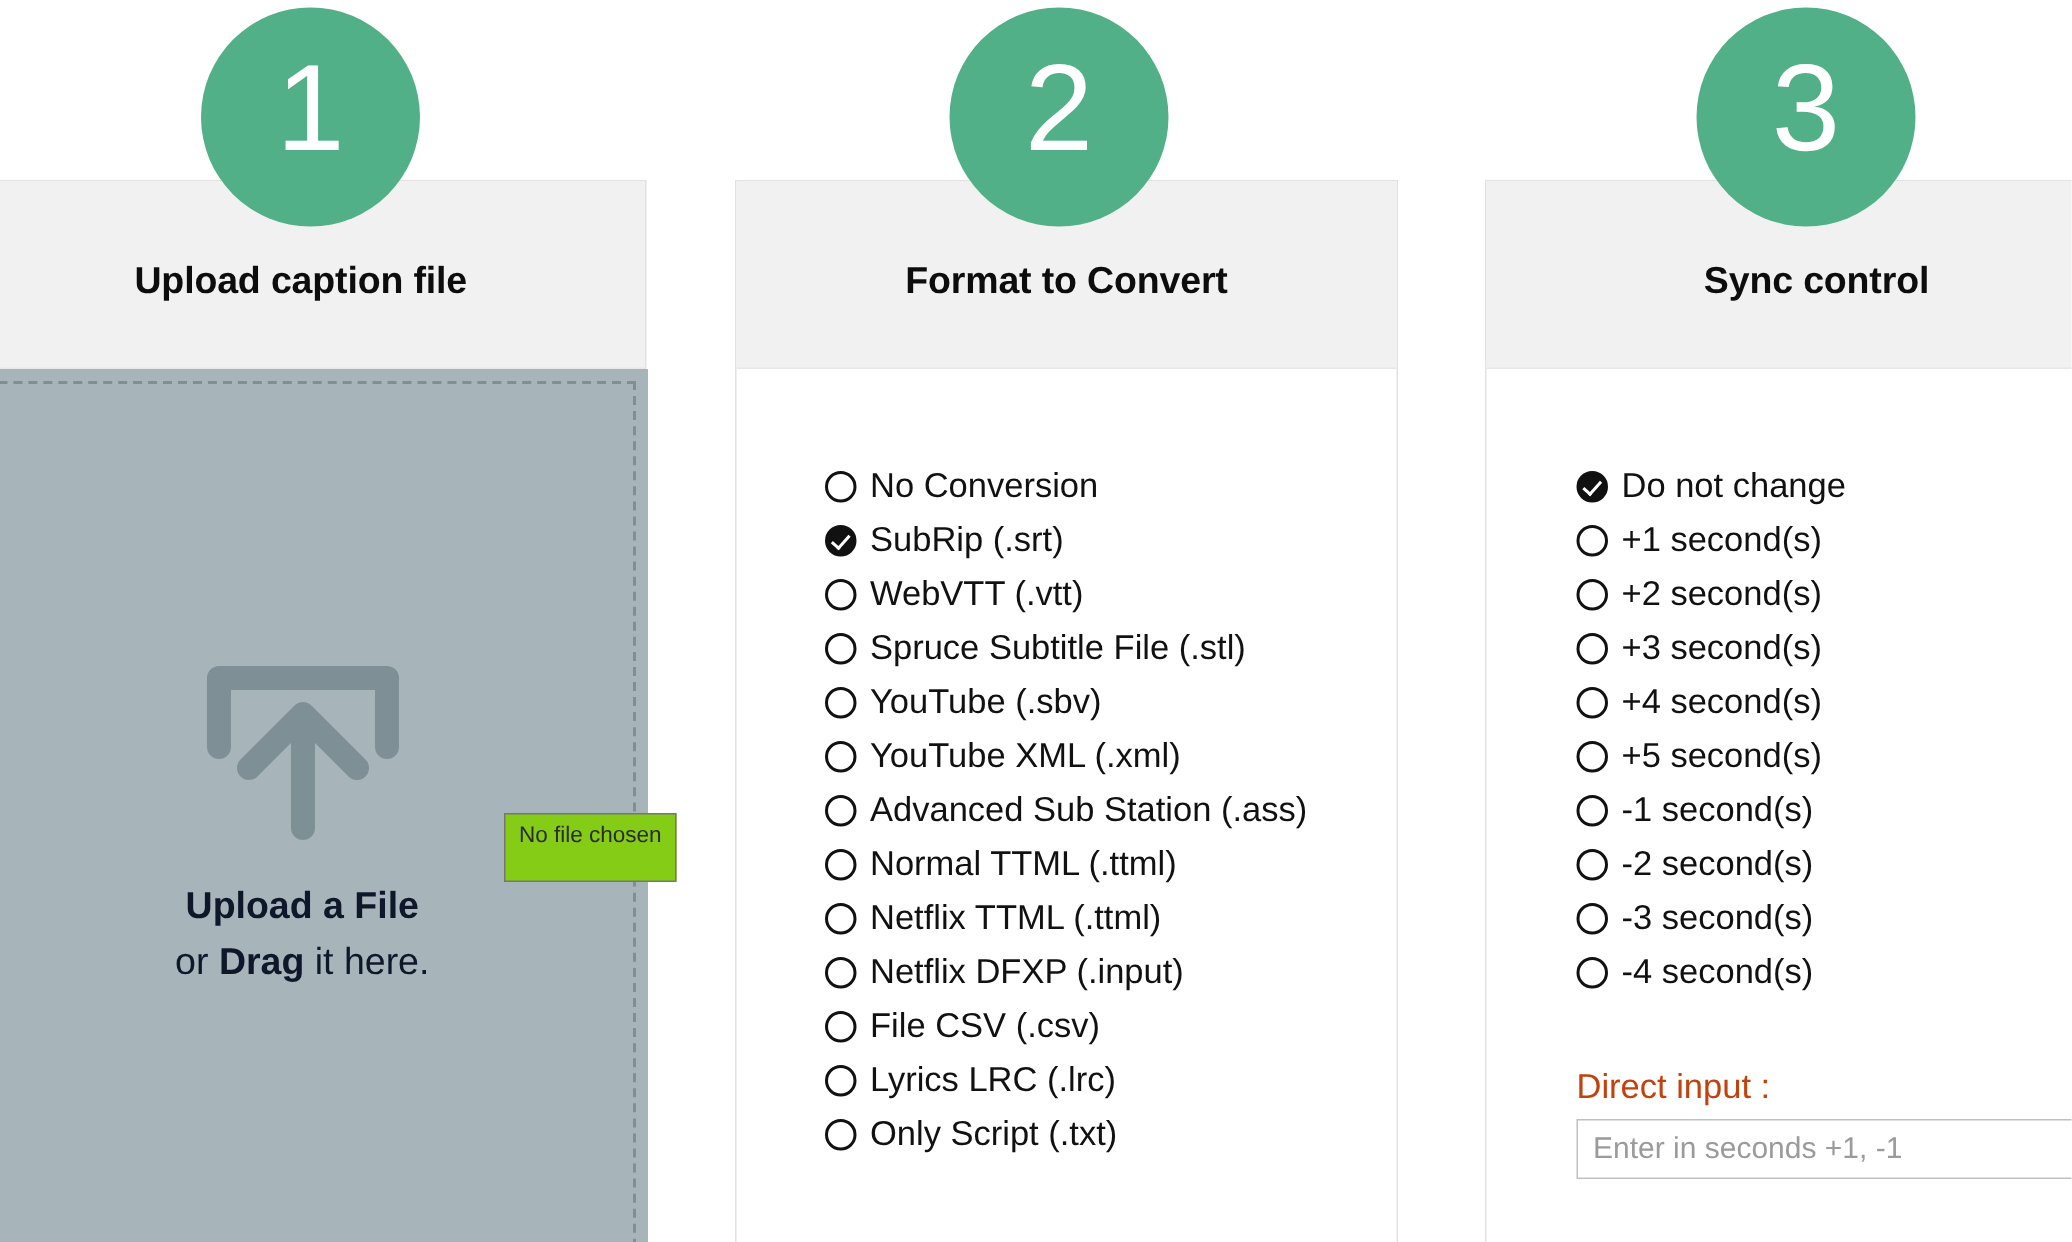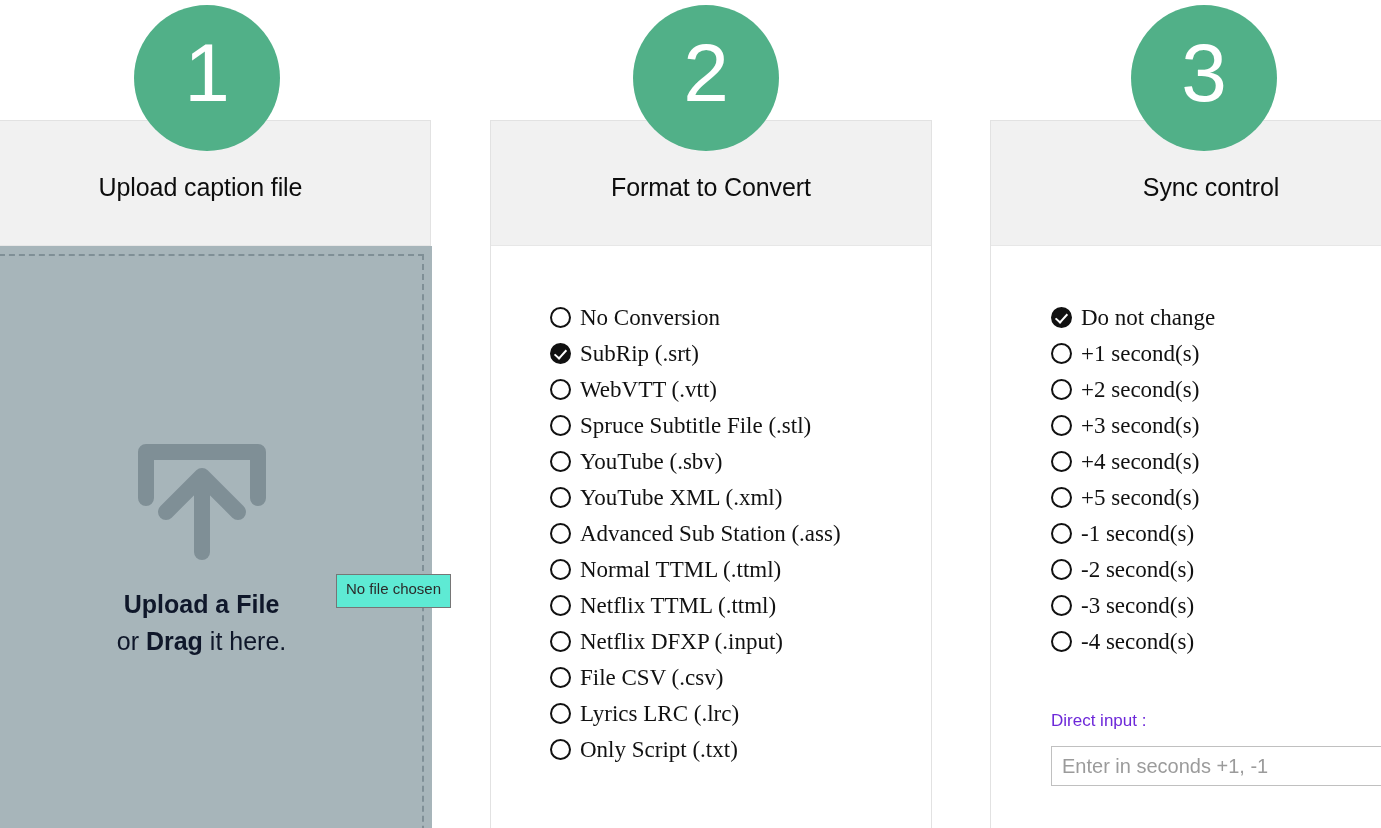--- a/index.html
+++ b/index.html
@@ -37,21 +37,21 @@
   .card-head {
     height: 125px;
     background: #f1f1f1;
     border-bottom: 1px solid #e7e7e7;
     display: flex;
     align-items: center;
     justify-content: center;
   }
   .card-title {
     font-size: 25px;
-    font-weight: normal;
+    font-weight: bold;
     color: #0d0d0d;
     letter-spacing: -0.1px;
     margin-top: 8px;
   }
 
   .card-body {
     position: relative;
     height: 634px;
   }
 
@@ -107,47 +107,46 @@
     text-align: center;
     color: #0f172a;
     font-size: 25px;
     line-height: 1.46;
   }
   .drop-text .b { font-weight: bold; }
 
   .tooltip {
     position: absolute;
     left: 336px;
-    top: 574px;
-    background: #5eead4;
+    top: 542px;
+    background: #84cc16;
     border: 1px solid #767676;
     color: #2b2b2b;
     font-size: 15px;
-    padding: 5px 9px 10px 9px;
+    padding: 5px 9px 22px 9px;
     z-index: 9;
     white-space: nowrap;
     font-family: "Liberation Sans", sans-serif;
   }
 
   
   .radio-list {
     position: absolute;
     list-style: none;
     margin: 0;
     padding: 0;
   }
   .list-format { left: 59px; top: 53px; }
   .list-sync   { left: 60px; top: 53px; }
 
   .radio-row {
     display: flex;
-    align-items: center;
+    align-items: flex-end;
     height: 36px;
     cursor: default;
-    font-family: Liberation Serif, serif;
   }
   .radio-mark {
     width: 21px;
     height: 21px;
     flex: 0 0 21px;
     border-radius: 50%;
     border: 2.2px solid #111111;
     background: #ffffff;
     margin-right: 9px;
     position: relative;
@@ -172,22 +171,22 @@
     color: #111111;
     white-space: nowrap;
     line-height: 1;
   }
 
   
   .direct-label {
     position: absolute;
     left: 60px;
     top: 465px;
-    font-size: 17px;
-    color: #6d28d9;
+    font-size: 23px;
+    color: #c2410c;
   }
   .direct-input {
     position: absolute;
     left: 60px;
     top: 500px;
     width: 430px;
     height: 40px;
     border: 1px solid #c0c0c0;
     background: #ffffff;
     font-size: 20px;

